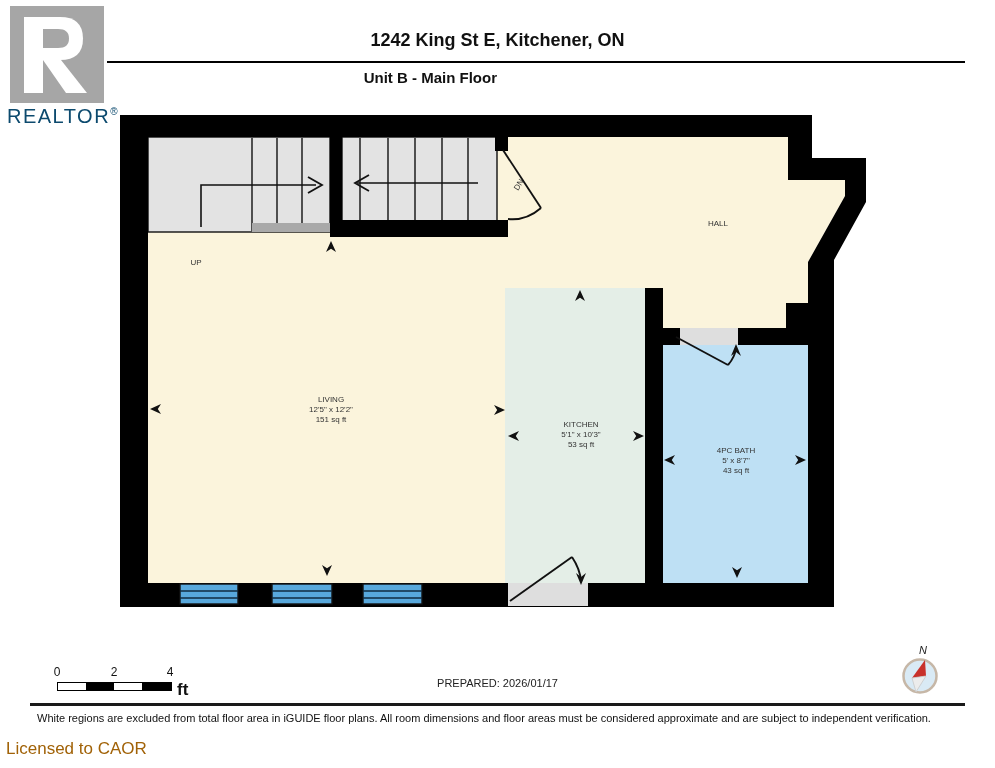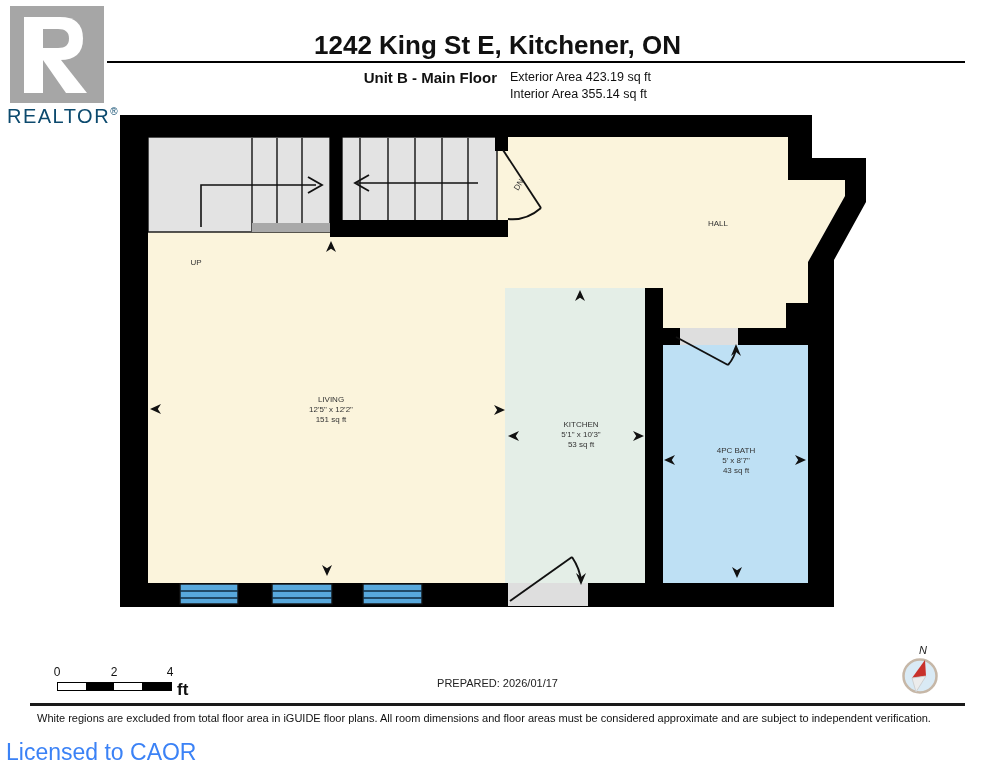--- a/index.html
+++ b/index.html
@@ -1,56 +1,52 @@
 <!DOCTYPE html>
 <html><head>
 <meta charset="utf-8">
 <style>
   html,body{margin:0;padding:0;background:#fff;}
   .page{position:relative;width:995px;height:768px;background:#ffffff;overflow:hidden;
         font-family:"Liberation Sans", sans-serif;color:#111;}
   .abs{position:absolute;}
-  .title{left:0;right:0;top:30px;text-align:center;font-size:26px;font-weight:bold;color:#111;}
+  .title{left:0;right:0;top:30px;text-align:center;font-size:18px;font-weight:bold;color:#111;}
   .header-line{left:107px;top:61px;width:858px;height:2px;background:#000;}
   .unit-label{top:69px;right:498px;font-size:15px;font-weight:bold;white-space:nowrap;}
   .area-col{top:69px;left:510px;font-size:12.5px;line-height:17px;white-space:nowrap;}
   .logo-wrap{left:8px;top:4px;}
   .logo-text{left:7px;top:105px;font-size:20px;letter-spacing:1.5px;color:#0c4a6e;}
   .logo-text sup{font-size:10px;}
   .scale-num{top:665px;font-size:12px;transform:translateX(-50%);color:#111;}
   .scale-bar{left:57px;top:682px;width:113px;height:7px;border:1px solid #000;display:flex;}
   .scale-bar div{height:100%;}
   .scale-ft{left:177px;top:680px;font-size:17px;font-weight:bold;}
   .prepared{left:0;right:0;top:677px;text-align:center;font-size:11px;color:#222;}
   .rule{left:30px;top:703px;width:935px;height:3px;background:#1a1a1a;}
   .disclaimer{left:37px;top:712px;font-size:11px;color:#111;white-space:nowrap;}
-  .license{left:6px;top:739px;font-size:23px;color:#3b82f6;}
+  .license{left:6px;top:739px;font-size:17px;color:#a16207;}
   svg text{font-family:"Liberation Sans", sans-serif;}
 </style>
 </head>
 <body>
 
 <div class="page">
 
   <svg class="abs logo-wrap" width="100" height="102" viewBox="0 0 100 102">
     <rect x="2" y="2" width="94" height="97" fill="#A6A6A6"></rect>
     <rect x="16" y="13" width="19" height="76" fill="#ffffff"></rect>
     <path d="M35,13 h17 q23,0 23,21.5 q0,21.5 -23,21.5 h-17 z" fill="#ffffff"></path>
     <path d="M35,25 h15 q11,0 11,9.5 q0,9.5 -11,9.5 h-15 z" fill="#A6A6A6"></path>
     <polygon points="35,56 53,56 79,89 58,89" fill="#ffffff"></polygon>
   </svg>
   <div class="abs logo-text"><span>REALTOR</span><sup>®</sup></div>
 
   <div class="abs title">1242 King St E, Kitchener, ON</div>
   <div class="abs header-line"></div>
   <div class="abs unit-label">Unit B - Main Floor</div>
-  <div class="abs area-col">
-    <div>Exterior Area 423.19 sq ft</div>
-    <div>Interior Area 355.14 sq ft</div>
-  </div>
 
   <svg class="abs" style="left:0;top:0" width="995" height="768" viewBox="0 0 995 768">
 
     <path d="M148,137 H788 V180 H845 V196 L808,262 V583 H148 Z" fill="#FBF4DC"></path>
 
     <rect x="505" y="288" width="140" height="295" fill="#E4EEE7"></rect>
 
     <rect x="663" y="345" width="145" height="238" fill="#BEE0F4"></rect>
 
     <g stroke="#111" stroke-width="1.4">

